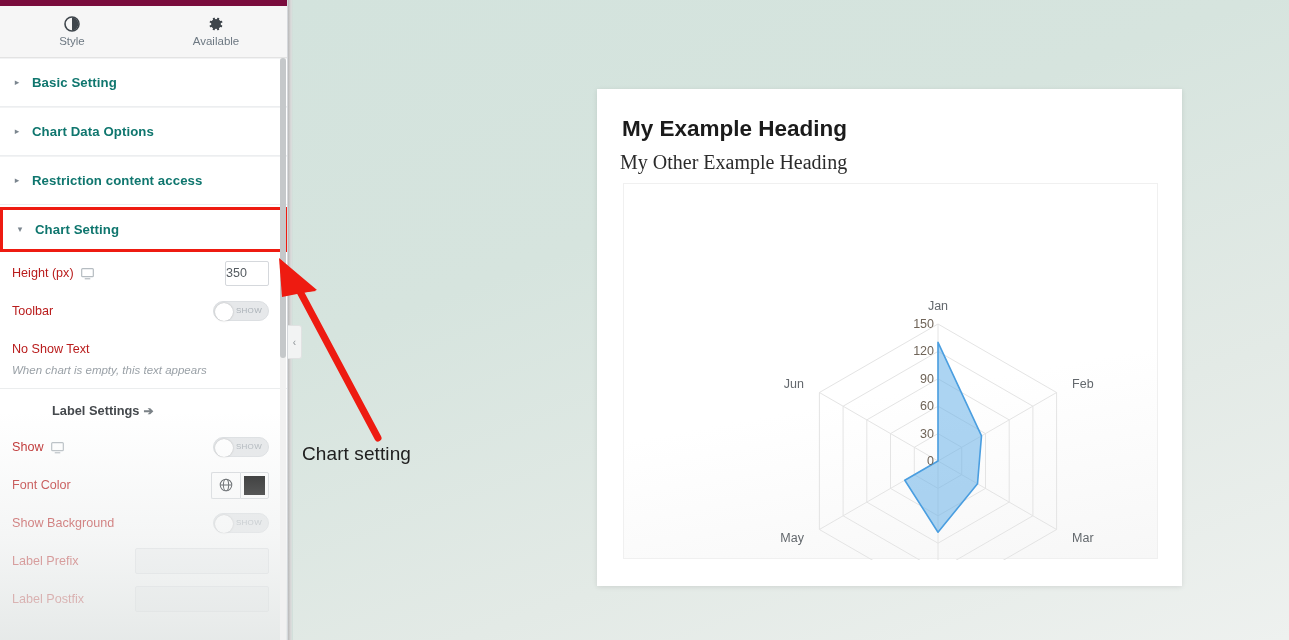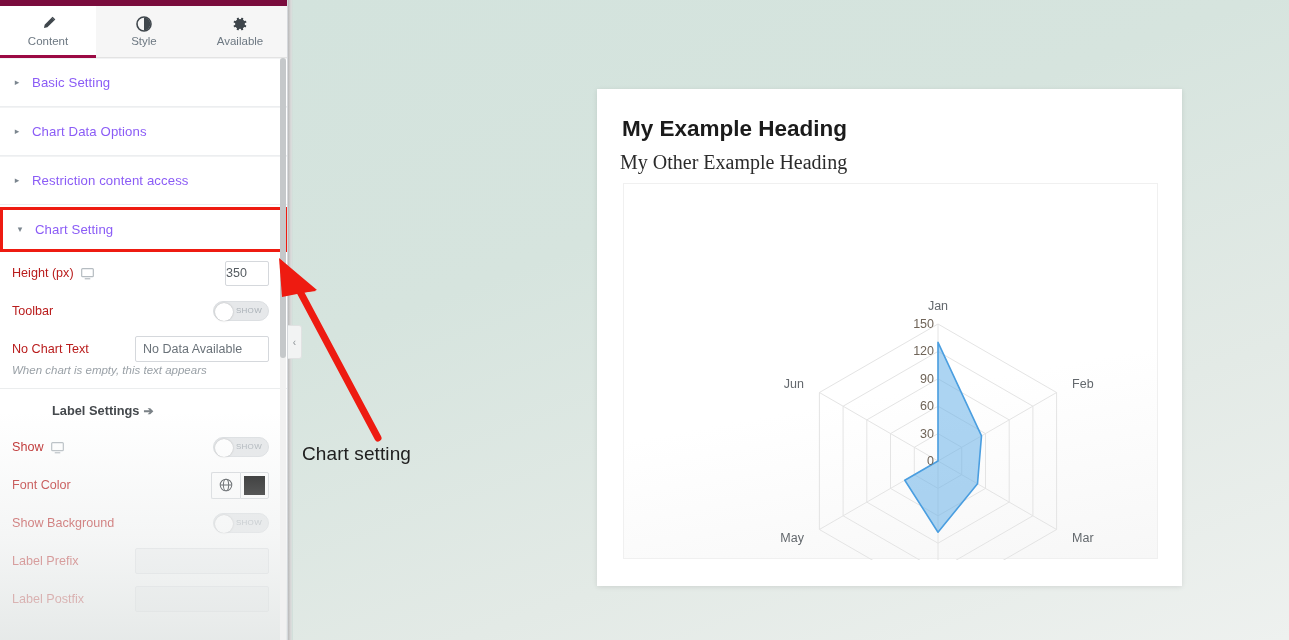--- a/index.html
+++ b/index.html
@@ -61,21 +61,21 @@
     background: #ffffff;
     border-bottom: 1px solid #eceef0;
     border-top: 1px solid #f2f3f4;
     cursor: pointer;
   }
   .section-row .caret {
     width: 10px; color: #7b868f; font-size: 9px; line-height: 1;
     display: flex; justify-content: center;
   }
   .section-title {
-    font-size: 13.2px; font-weight: normal; color: #8b5cf6; letter-spacing: .1px;
+    font-size: 13.2px; font-weight: bold; color: #0f766e; letter-spacing: .1px;
   }
   .section-row.highlighted {
     border: 3px solid #ee1b11;
     height: 45px;
     margin: 2px 0;
   }
 
   
   .ctrl-wrap { padding: 0; }
   .ctrl {
@@ -258,29 +258,20 @@
   <line x1="108" y1="188" x2="27" y2="36" stroke="#ee1b11" stroke-width="7" stroke-linecap="round"></line>
   <polygon points="10,9 46,41 15,45 24,37" fill="#ee1b11"></polygon>
   <polygon points="9,8 47,40 12,47" fill="#ee1b11"></polygon>
 </svg>
 <div id="annotation-text">Chart setting</div>
 
 <div id="panel">
   <div id="panel-topbar"></div>
 
   <div id="tabs">
-    <div class="tab active">
-      <span class="ticon">
-        <svg width="15" height="15" viewBox="0 0 16 16">
-            <path d="M11.5 1.6l2.9 2.9-7.6 7.6-3.6.7.7-3.6z" fill="#3f464c"></path>
-            <path d="M12.4.7l2.9 2.9-1 1-2.9-2.9z" fill="#3f464c"></path>
-          </svg>
-      </span>
-      <span class="tab-label">Content</span>
-    </div>
     <div class="tab">
       <span class="ticon">
         <svg width="16" height="16" viewBox="0 0 16 16">
             <circle cx="8" cy="8" r="7" fill="none" stroke="#3f464c" stroke-width="1.6"></circle>
             <path d="M8 1.6a6.4 6.4 0 0 1 0 12.8z" fill="#3f464c"></path>
           </svg>
       </span>
       <span class="tab-label">Style</span>
     </div>
     <div class="tab">
@@ -332,22 +323,21 @@
 
       <div class="ctrl">
         <span class="ctrl-label">Toolbar</span>
         <span class="switch">
           <span class="knob"></span>
           <span class="sw-text">SHOW</span>
         </span>
       </div>
 
       <div class="ctrl">
-        <span class="ctrl-label">No Chart Text</span>
-        <input class="text-input" value="No Data Available" style="">
+        <span class="ctrl-label">No Show Text</span>
       </div>
 
       <div class="hint">When chart is empty, this text appears</div>
       <div class="divider"></div>
 
       <div class="group-head">
         <span>Label Settings</span>
         <span class="cursor-glyph">➔</span>
       </div>
 

